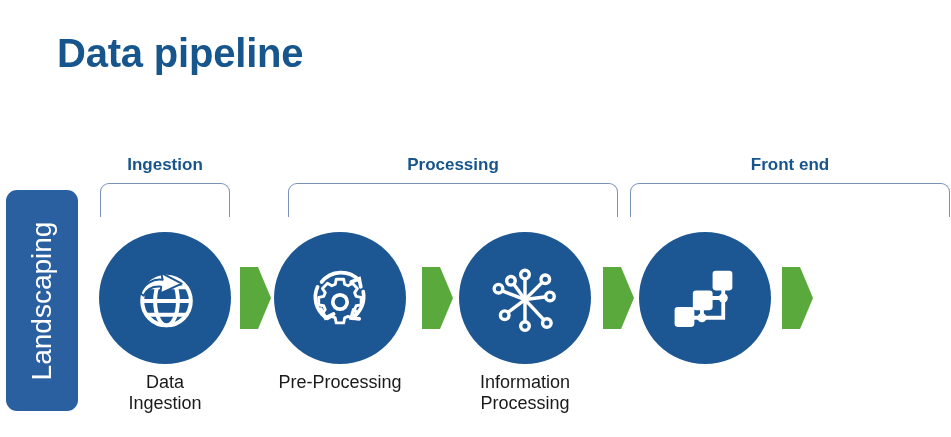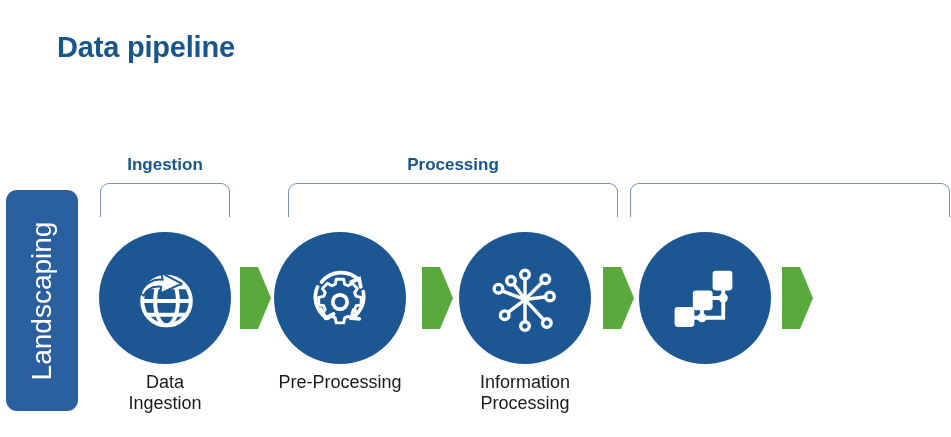--- a/index.html
+++ b/index.html
@@ -6,21 +6,21 @@
   body{
     width:951px;height:437px;background:#ffffff;overflow:hidden;
     font-family:"Liberation Sans","DejaVu Sans",sans-serif;
     position:relative;
   }
   #slide{position:absolute;inset:0;}
 
   
   #page-title{
     position:absolute;left:57px;top:33px;
-    font-size:29px;font-weight:bold;color:#17558d;
+    font-size:40px;font-weight:bold;color:#17558d;
     letter-spacing:-0.2px;line-height:1;
     white-space:nowrap;
   }
 
   
   #landscaping{
     position:absolute;left:6px;top:190px;width:72px;height:221px;
     background:#2a5fa0;border-radius:11px;
     display:flex;align-items:center;justify-content:center;
   }
@@ -76,20 +76,21 @@
     <div class="glabel">Ingestion</div>
     <div class="bracket"></div>
   </div>
 
   <div class="group" style="left:288px;top:155px;width:330px;height:62px;">
     <div class="glabel">Processing</div>
     <div class="bracket"></div>
   </div>
 
   <div class="group" style="left:630px;top:155px;width:320px;height:62px;">
+    <div class="glabel">Front end</div>
     <div class="bracket"></div>
   </div>
 
   <div class="stage" style="left:99px;">
     <div class="circle">
       <span>
         <svg width="76" height="76" viewBox="0 0 100 100">
           <g fill="none" stroke="#ffffff" stroke-width="5.2">
             <circle cx="52" cy="54" r="32"></circle>
             <ellipse cx="52" cy="54" rx="15" ry="32"></ellipse>

